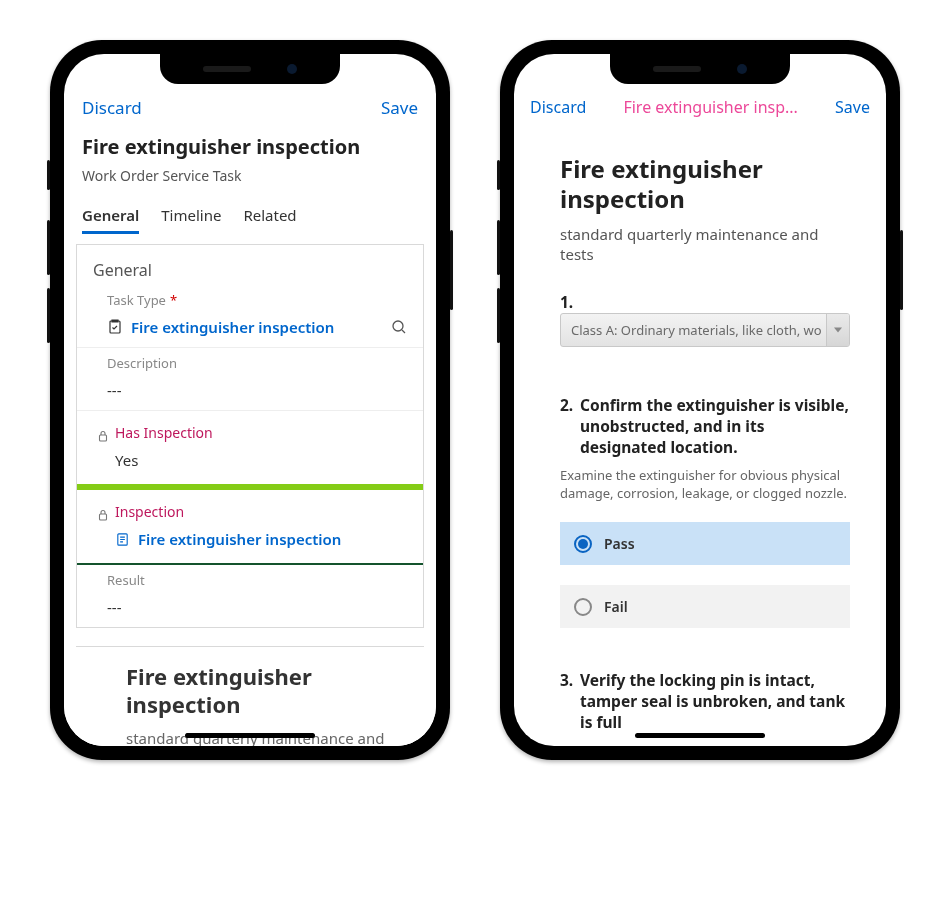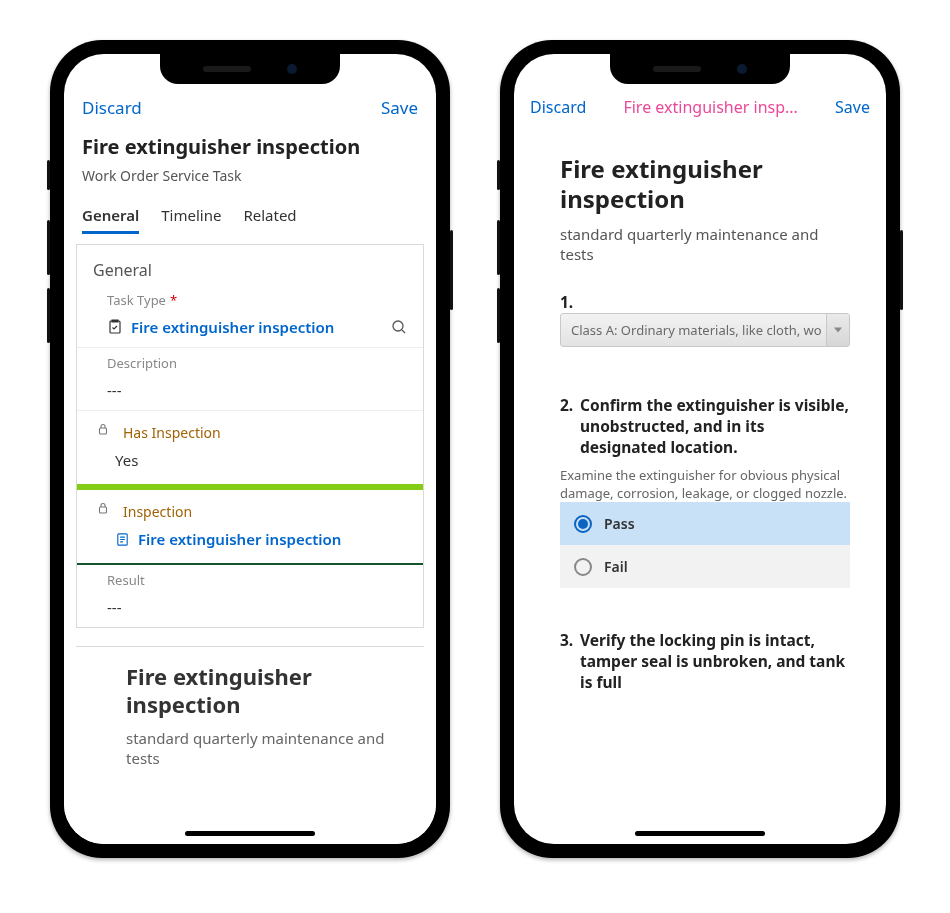--- a/index.html
+++ b/index.html
@@ -10,21 +10,21 @@
     height: 913px;
     padding: 40px 30px;
     display: flex;
     gap: 50px;
     justify-content: center;
   }
 
   
   .phone {
     width: 400px;
-    height: 818px;
+    height: 720px;
     border-radius: 52px;
     background: #000;
     padding: 14px;
     position: relative;
     box-shadow: 0 2px 4px rgba(0,0,0,.3);
   }
   .phone::before,.phone::after { content:""; position:absolute; background:#000; }
   
   .phone .side-l1,.phone .side-l2,.phone .side-l3{position:absolute;left:-3px;width:3px;background:#111;border-radius:2px;}
   .phone .side-l1{top:120px;height:30px;}
@@ -97,23 +97,23 @@
     display:flex; align-items:center; justify-content:space-between;
     margin-top:8px;
   }
   .field-value {
     font-size:15px; font-weight:600; color:#0066cc;
     display:flex; align-items:center; gap:8px;
   }
   .field-value.plain { color:#333; font-weight:400; }
 
   .lock-row {
-    display:flex; align-items:flex-start; gap:14px;
+    display:flex; align-items:flex-end; gap:6px;
     padding:12px 16px 4px 20px;
-    font-size:14px; color:#a16207;
+    font-size:14px; color:#be185d;
   }
   .lock-row svg { flex-shrink:0; }
   .lock-sub {
     padding:4px 16px 14px 38px;
     font-size:15px; color:#333;
   }
   .lock-sub-link { color:#0066cc; font-weight:600; display:flex;align-items:center;gap:8px;}
 
   
   .insp-card {
@@ -162,21 +162,21 @@
     content:""; position:absolute; right:0; top:0; bottom:0; width:22px;
     background:linear-gradient(#eaeaea,#d6d6d6);
     border-left:1px solid #c8c8c8;
   }
   .dropdown .caret{
     position:absolute; right:7px; top:50%; transform:translateY(-50%);
     width:0;height:0;border-left:4px solid transparent;border-right:4px solid transparent;border-top:5px solid #888;
     z-index:1;
   }
   .radio-opt {
-    margin-top:0; display:flex; align-items:center; gap:12px;
+    margin-top:20px; display:flex; align-items:center; gap:12px;
     padding:12px 14px; font-size:14px; font-weight:600; color:#333;
     background:#f2f2f2;
   }
   .radio-opt.selected { background:#c9e1f7; }
   .radio-circle {
     width:18px;height:18px;border:2px solid #888;border-radius:50%;
     display:flex;align-items:center;justify-content:center;
   }
   .radio-opt.selected .radio-circle{ border-color:#0a64c2; }
   .radio-opt.selected .radio-circle::after{

